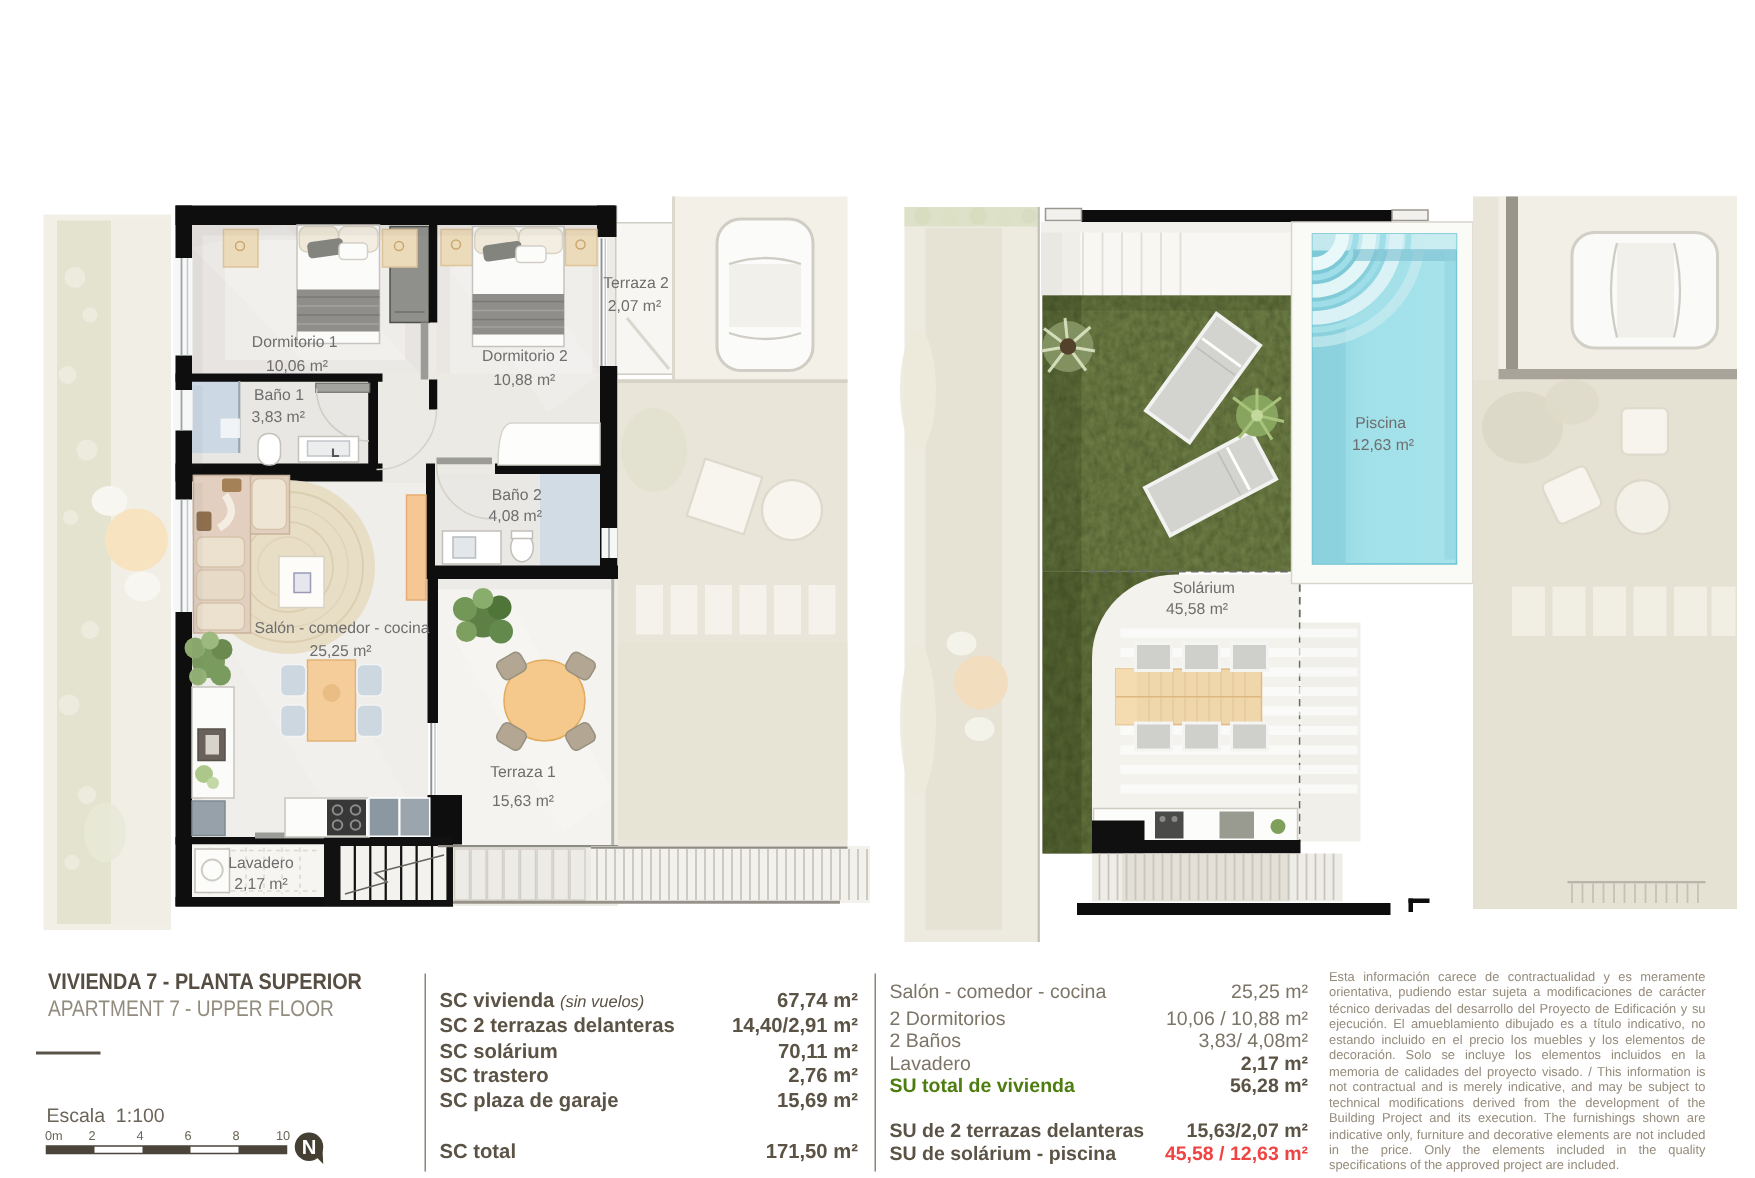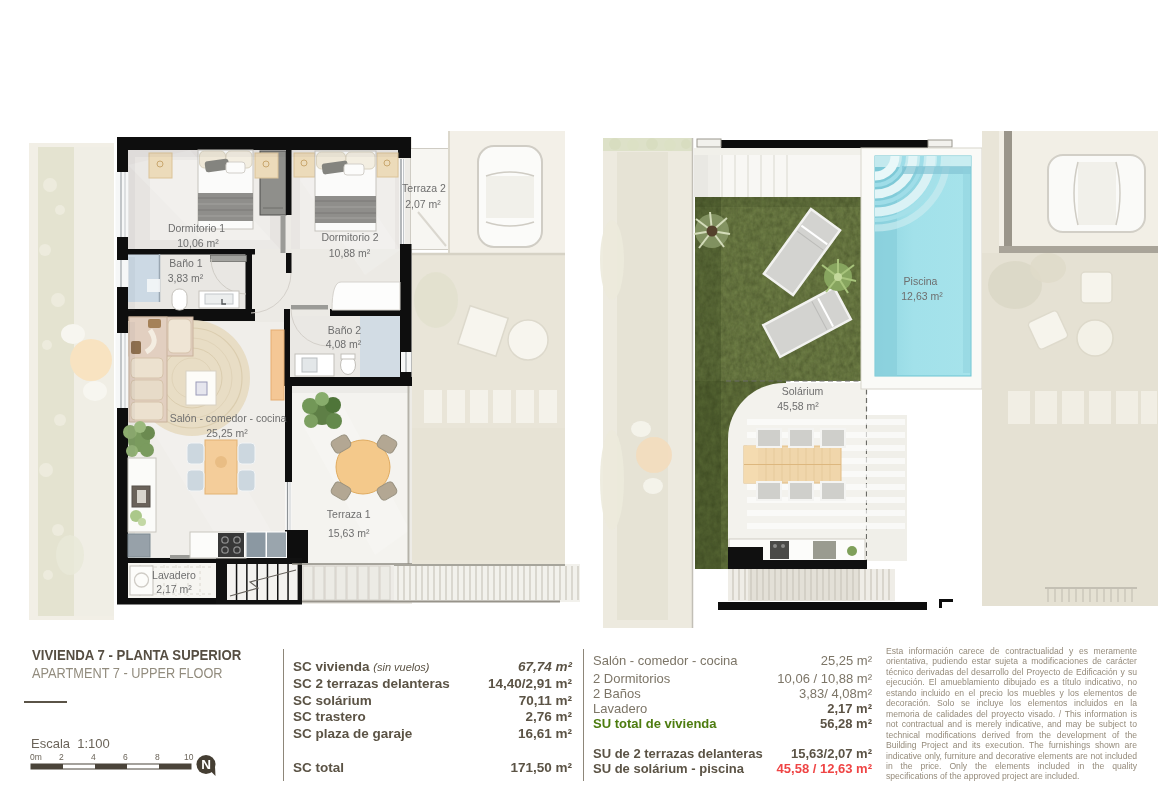--- a/index.html
+++ b/index.html
@@ -760,29 +760,29 @@
 <text x="0" y="4.6" font-family="Liberation Sans,sans-serif" font-size="13.5px" font-weight="bold" fill="#ffffff" text-anchor="middle">N</text>
 </g>
 </svg>
 
 <div style="position:absolute;left:283px;top:19px;width:1.4px;height:132px;background:#8d8679;"></div>
 
 <div style="position:absolute;left:583px;top:19px;width:1.4px;height:132px;background:#8d8679;"></div>
 
 <div style="position:absolute;left:293px;top:0;width:279px;font-size:13.5px;font-weight:bold;color:#5b5345;">
 <div style="position:absolute;left:0;top:29px;">SC vivienda <span style="font-weight:normal;font-style:italic;font-size:11px;">(sin vuelos)</span></div>
-      <div style="position:absolute;right:0;top:29px;font-style:italic;">67,74 m²</div>
+      <div style="position:absolute;right:0;top:29px;">67,74 m²</div>
 <div style="position:absolute;left:0;top:46px;">SC 2 terrazas delanteras</div>
       <div style="position:absolute;right:0;top:46px;">14,40/2,91 m²</div>
 <div style="position:absolute;left:0;top:63px;">SC solárium</div>
       <div style="position:absolute;right:0;top:63px;">70,11 m²</div>
 <div style="position:absolute;left:0;top:79px;">SC trastero</div>
       <div style="position:absolute;right:0;top:79px;">2,76 m²</div>
 <div style="position:absolute;left:0;top:96px;">SC plaza de garaje</div>
-      <div style="position:absolute;right:0;top:96px;">16,61 m²</div>
+      <div style="position:absolute;right:0;top:96px;">15,69 m²</div>
 <div style="position:absolute;left:0;top:130px;">SC total</div>
       <div style="position:absolute;right:0;top:130px;">171,50 m²</div>
 </div>
 
 <div style="position:absolute;left:593px;top:0;width:279px;font-size:13px;color:#7c7567;">
 <div style="position:absolute;left:0;top:23px;">Salón - comedor - cocina</div>
       <div style="position:absolute;right:0;top:23px;">25,25 m²</div>
 <div style="position:absolute;left:0;top:41px;">2 Dormitorios</div>
       <div style="position:absolute;right:0;top:41px;">10,06 / 10,88 m²</div>
 <div style="position:absolute;left:0;top:56px;">2 Baños</div>

